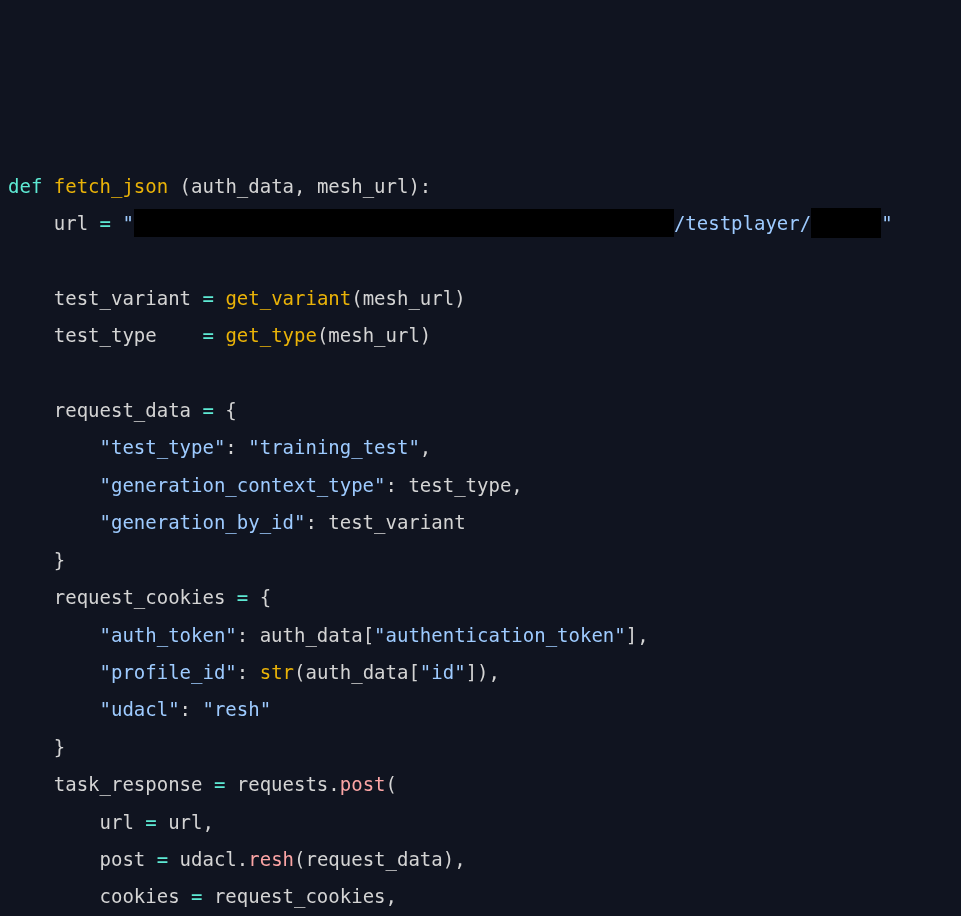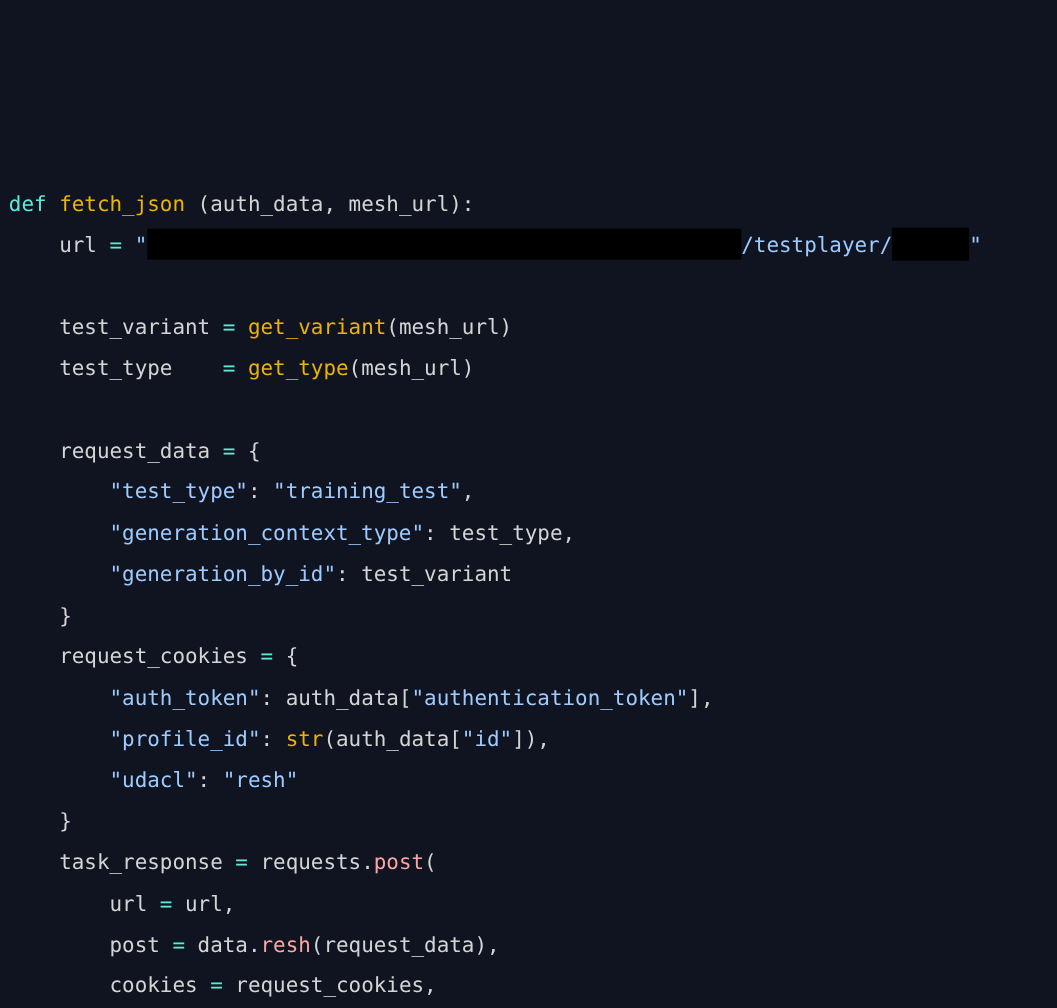--- a/index.html
+++ b/index.html
@@ -47,21 +47,21 @@
 <span>        </span><span class="str">"generation_context_type"</span><span class="id">: test_type,</span>
 <span>        </span><span class="str">"generation_by_id"</span><span class="id">: test_variant</span>
 <span class="id">    }</span>
 <span class="id">    request_cookies </span><span class="kw">=</span><span class="id"> {</span>
 <span>        </span><span class="str">"auth_token"</span><span class="id">: auth_data[</span><span class="str">"authentication_token"</span><span class="id">],</span>
 <span>        </span><span class="str">"profile_id"</span><span class="id">: </span><span class="fn">str</span><span class="id">(auth_data[</span><span class="str">"id"</span><span class="id">]),</span>
 <span>        </span><span class="str">"udacl"</span><span class="id">: </span><span class="str">"resh"</span>
 <span class="id">    }</span>
 <span class="id">    task_response </span><span class="kw">=</span><span class="id"> requests.</span><span class="prop">post</span><span class="id">(</span>
 <span class="id">        url </span><span class="kw">=</span><span class="id"> url,</span>
-<span class="id">        post </span><span class="kw">=</span><span class="id"> data.</span><span class="prop">resh</span><span class="id">(request_data),</span>
+<span class="id">        post </span><span class="kw">=</span><span class="id"> udacl.</span><span class="prop">resh</span><span class="id">(request_data),</span>
 <span class="id">        cookies </span><span class="kw">=</span><span class="id"> request_cookies,</span>
 
 
 
 </div>
 
 
 
 
 </body></html>

